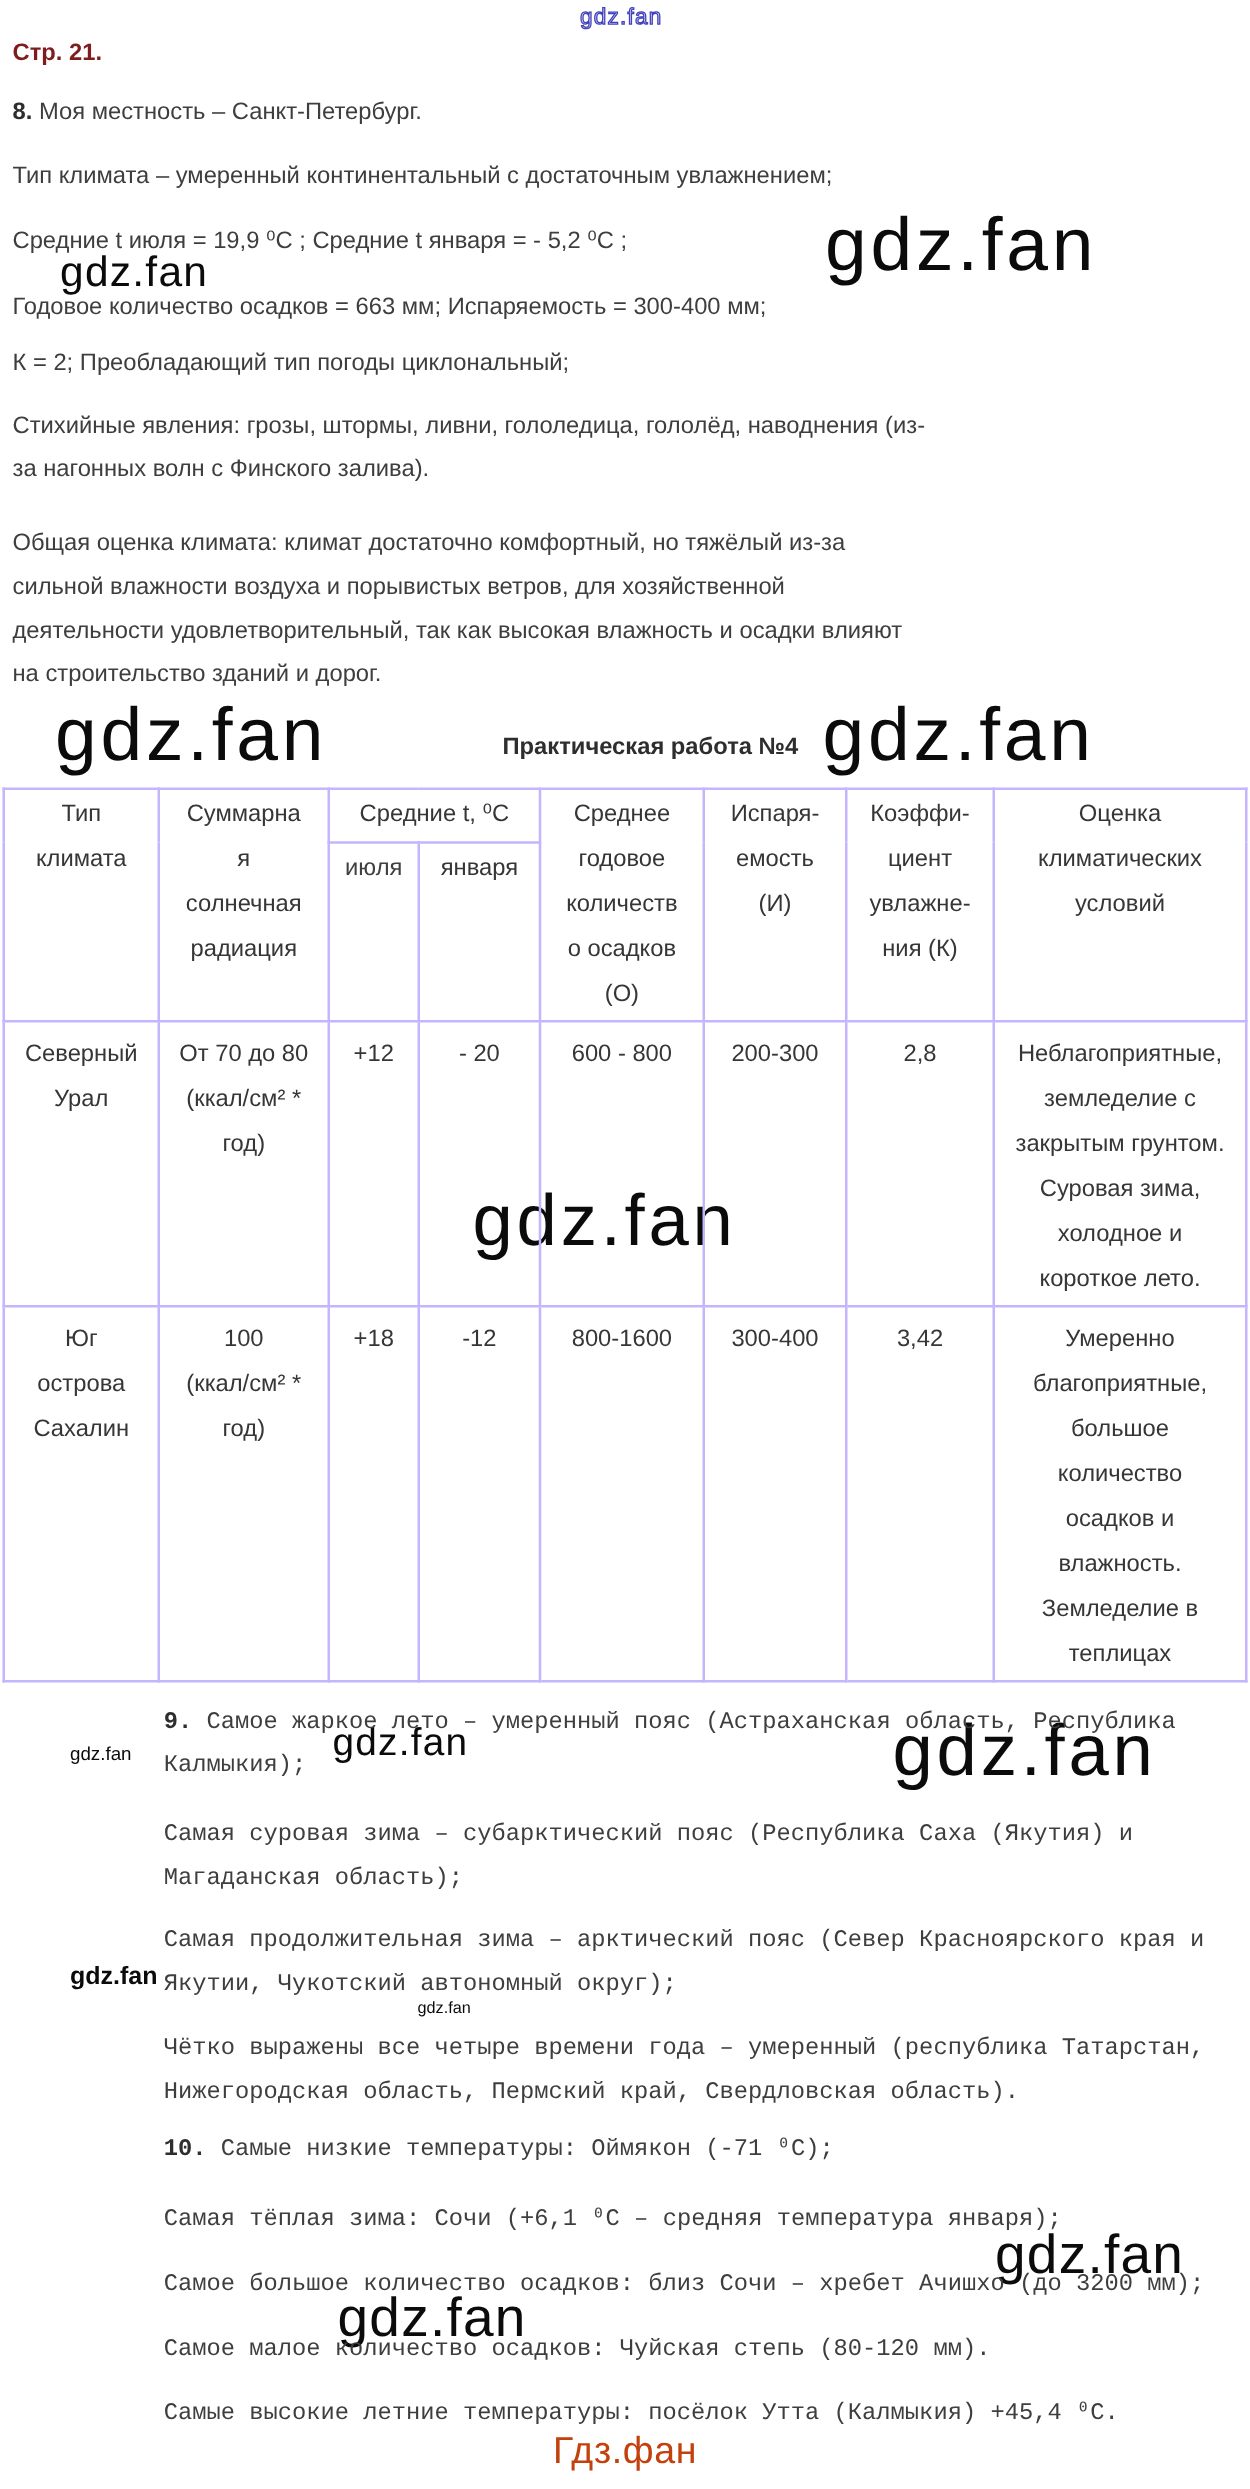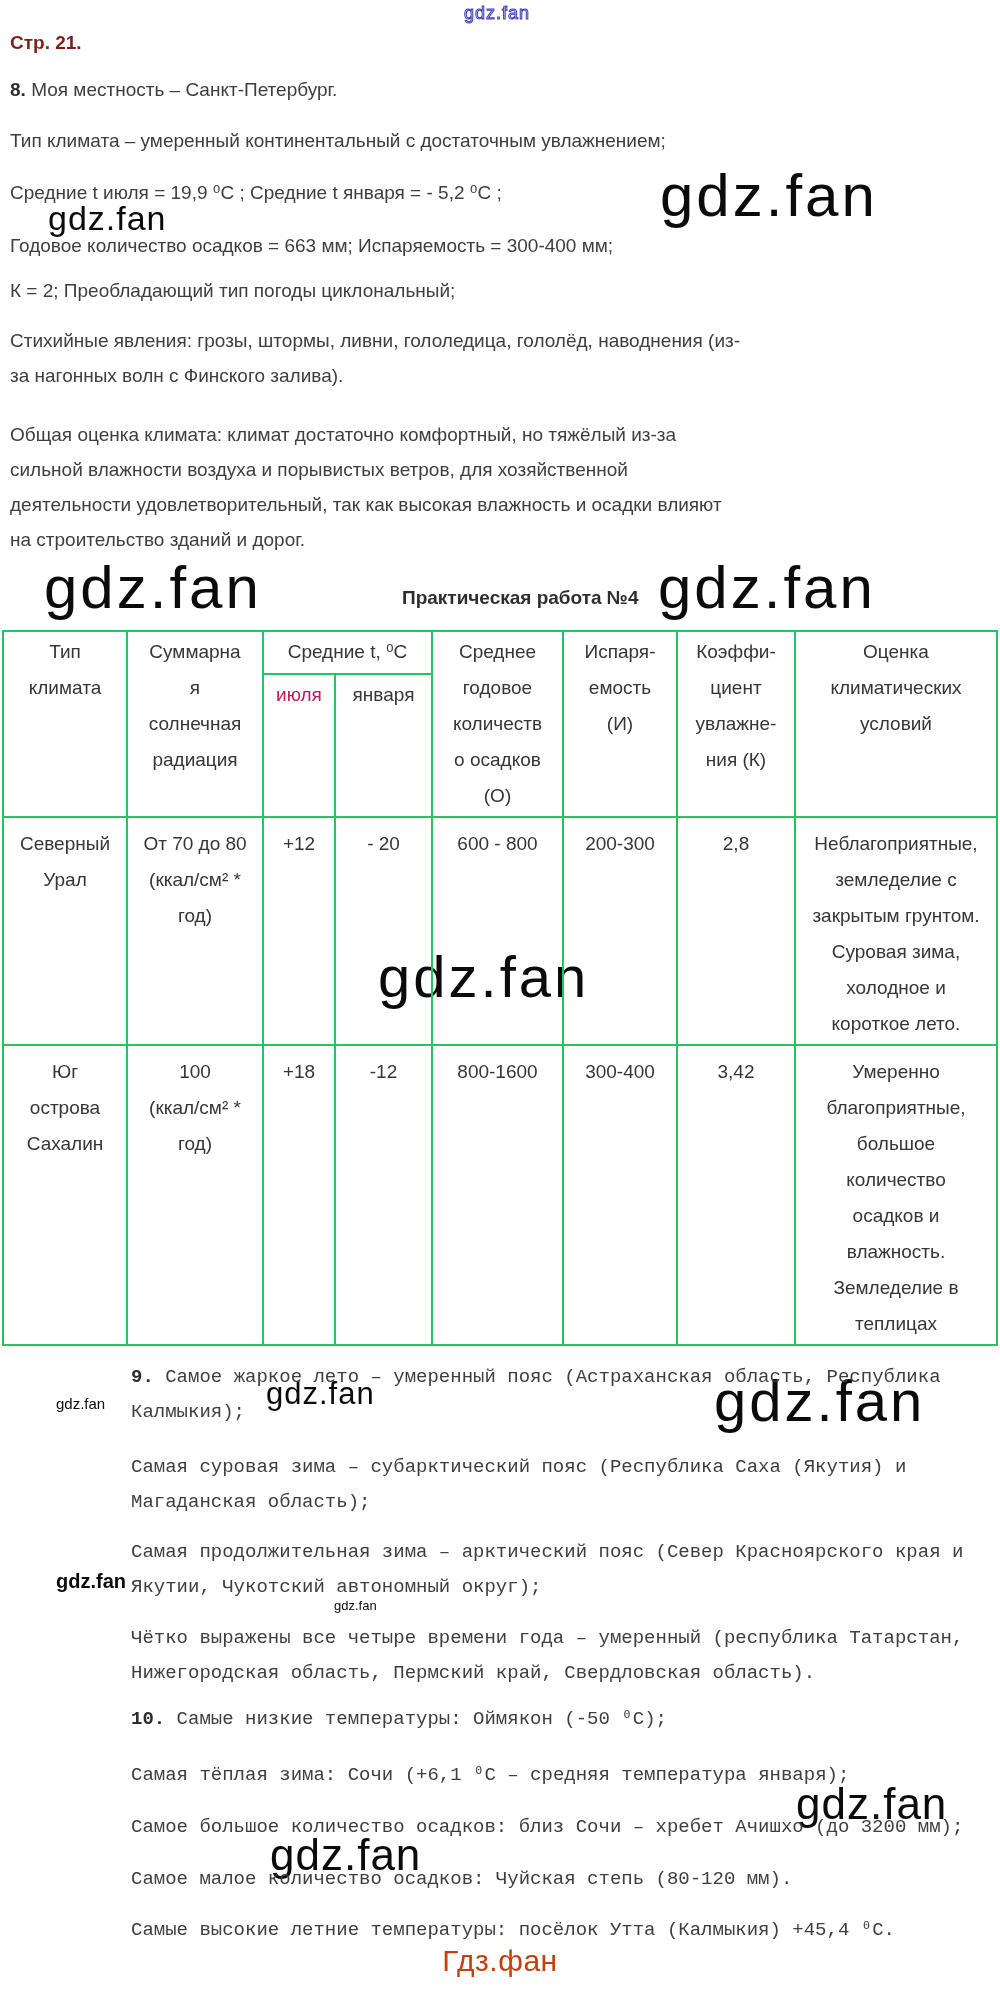--- a/index.html
+++ b/index.html
@@ -48,28 +48,28 @@
   .wm12{left:270px;top:1833px;font-size:44px;letter-spacing:1px;}
   .wm-footer{left:0;top:1946px;width:1000px;text-align:center;font-size:30px;
              letter-spacing:0.5px;color:#c2410c;}
   
   .climate-table{
     position:absolute;left:2px;top:630px;width:994px;
     border-collapse:collapse;table-layout:fixed;
     font-size:19px;color:#363636;
   }
   .climate-table th,.climate-table td{
-    border:2px solid #22c55e;vertical-align:top;text-align:center;
+    border:2px solid #c4b5fd;vertical-align:top;text-align:center;
     white-space:pre-line;font-weight:normal;line-height:36px;padding:2px 2px;
   }
   .climate-table tr.h1 th{height:36px;}
   .climate-table tr.h2 th{height:133px;}
   .climate-table tr.r1 td{height:200px;padding-top:8px;}
   .climate-table tr.r2 td{height:280px;padding-top:8px;}
-  .muted{color:#be185d;}
+  .muted{color:#404040;}
 </style>
 </head>
 <body>
 
 <div class="page">
 
   <div class="wm wm-top">gdz.fan</div>
   <div class="wm wm1">gdz.fan</div>
   <div class="wm wm2">gdz.fan</div>
   <div class="wm wm3">gdz.fan</div>
@@ -182,19 +182,19 @@
     </table>
 
   <div class="para ind b-9"><span class="num">9.</span><span> Самое жаркое лето – умеренный пояс (Астраханская область, Республика
 Калмыкия);</span></div>
   <div class="para ind b-sur">Самая суровая зима – субарктический пояс (Республика Саха (Якутия) и
 Магаданская область);</div>
   <div class="para ind b-prod">Самая продолжительная зима – арктический пояс (Север Красноярского края и
 Якутии, Чукотский автономный округ);</div>
   <div class="para ind b-chet">Чётко выражены все четыре времени года – умеренный (республика Татарстан,
 Нижегородская область, Пермский край, Свердловская область).</div>
-  <div class="para ind b-10"><span class="num">10.</span><span> Самые низкие температуры: Оймякон (-50 ⁰С);</span></div>
+  <div class="para ind b-10"><span class="num">10.</span><span> Самые низкие температуры: Оймякон (-71 ⁰С);</span></div>
   <div class="para ind b-tep">Самая тёплая зима: Сочи (+6,1 ⁰С – средняя температура января);</div>
   <div class="para ind b-bol">Самое большое количество осадков: близ Сочи – хребет Ачишхо (до 3200 мм);</div>
   <div class="para ind b-mal">Самое малое количество осадков: Чуйская степь (80-120 мм).</div>
   <div class="para ind b-vys">Самые высокие летние температуры: посёлок Утта (Калмыкия) +45,4 ⁰С.</div>
 
 </div>
 
 </body></html>

